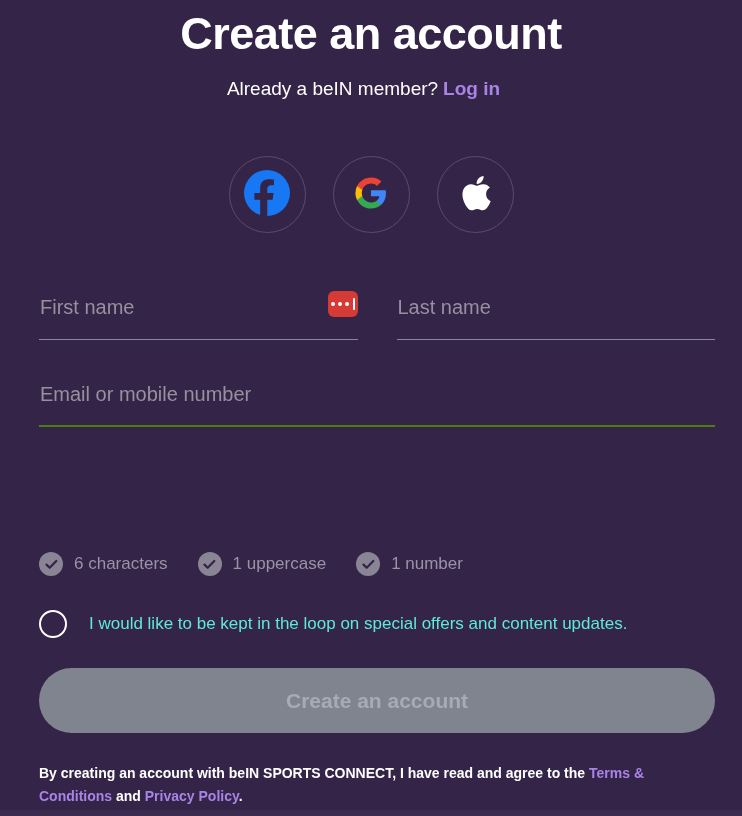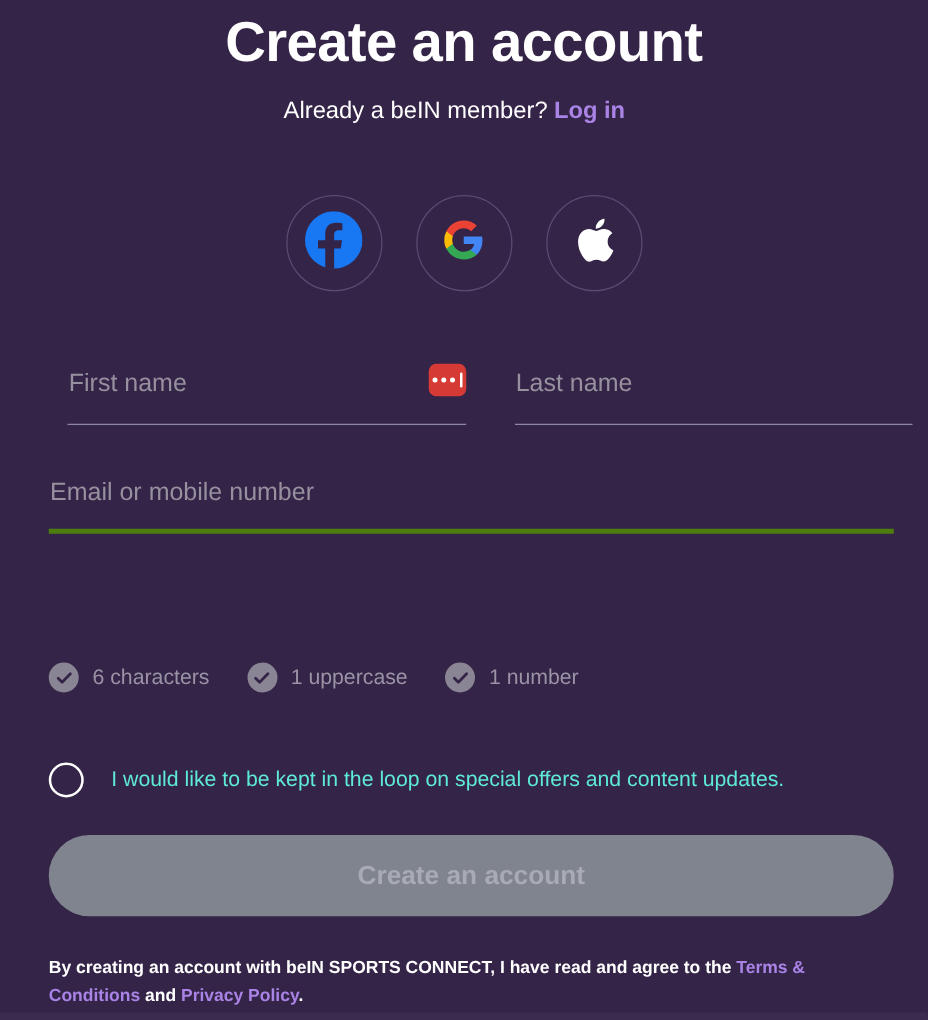--- a/index.html
+++ b/index.html
@@ -70,21 +70,21 @@
     display: flex;
     align-items: center;
     justify-content: center;
     cursor: pointer;
   }
 
   
   .name-row {
     position: absolute;
     top: 285px;
-    left: 54px;
+    left: 39px;
     width: 676px;
     display: flex;
     gap: 39px;
   }
   .field {
     position: relative;
     flex: 1;
     height: 55px;
     border-bottom: 1px solid #8d86a0;
   }
@@ -97,21 +97,21 @@
     color: #97909f;
     pointer-events: none;
   }
 
   
   .field-wide {
     position: absolute;
     left: 39px;
     width: 676px;
     height: 55px;
-    border-bottom: 4px solid #4d7c0f;
+    border-bottom: 2px solid #4d7c0f;
   }
   #email-field { top: 372px; }
   #password-field { top: 459px; }
   .field-wide .placeholder {
     position: absolute;
     left: 1px;
     top: 8px;
     font-size: 20px;
     line-height: 28px;
     color: #97909f;
@@ -173,20 +173,21 @@
     top: 530px;
     left: 39px;
     display: flex;
     align-items: center;
     gap: 0;
   }
   .rule {
     display: flex;
     align-items: center;
     margin-right: 30px;
+    margin-top: 22px;
   }
   .rule-check {
     width: 24px;
     height: 24px;
     border-radius: 50%;
     background: #8a8594;
     display: flex;
     align-items: center;
     justify-content: center;
     flex: none;

